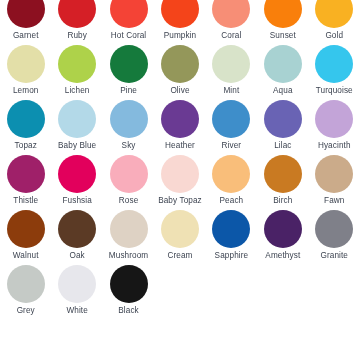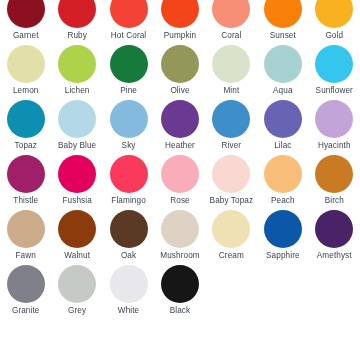--- a/index.html
+++ b/index.html
@@ -118,21 +118,21 @@
       <div class="swatch-cell">
         <span class="swatch-dot" title="#D8E3C9" style="background: rgb(216, 227, 201);"></span>
         <span class="swatch-label">Mint</span>
       </div>
       <div class="swatch-cell">
         <span class="swatch-dot" title="#A8D2D2" style="background: rgb(168, 210, 210);"></span>
         <span class="swatch-label">Aqua</span>
       </div>
       <div class="swatch-cell">
         <span class="swatch-dot" title="#35C6ED" style="background: rgb(53, 198, 237);"></span>
-        <span class="swatch-label">Sunflower</span>
+        <span class="swatch-label">Turquoise</span>
       </div>
       <div class="swatch-cell">
         <span class="swatch-dot" title="#0C8FB0" style="background: rgb(12, 143, 176);"></span>
         <span class="swatch-label">Topaz</span>
       </div>
       <div class="swatch-cell">
         <span class="swatch-dot" title="#B3D9E8" style="background: rgb(179, 217, 232);"></span>
         <span class="swatch-label">Baby Blue</span>
       </div>
       <div class="swatch-cell">
@@ -157,24 +157,20 @@
       </div>
       <div class="swatch-cell">
         <span class="swatch-dot" title="#9F2069" style="background: rgb(159, 32, 105);"></span>
         <span class="swatch-label">Thistle</span>
       </div>
       <div class="swatch-cell">
         <span class="swatch-dot" title="#E2005C" style="background: rgb(226, 0, 92);"></span>
         <span class="swatch-label">Fushsia</span>
       </div>
       <div class="swatch-cell">
-        <span class="swatch-dot" title="#FA3A5C" style="background: rgb(250, 58, 92);"></span>
-        <span class="swatch-label">Flamingo</span>
-      </div>
-      <div class="swatch-cell">
         <span class="swatch-dot" title="#F9ADBB" style="background: rgb(249, 173, 187);"></span>
         <span class="swatch-label">Rose</span>
       </div>
       <div class="swatch-cell">
         <span class="swatch-dot" title="#F9D8D2" style="background: rgb(249, 216, 210);"></span>
         <span class="swatch-label">Baby Topaz</span>
       </div>
       <div class="swatch-cell">
         <span class="swatch-dot" title="#F9BE7A" style="background: rgb(249, 190, 122);"></span>
         <span class="swatch-label">Peach</span>

